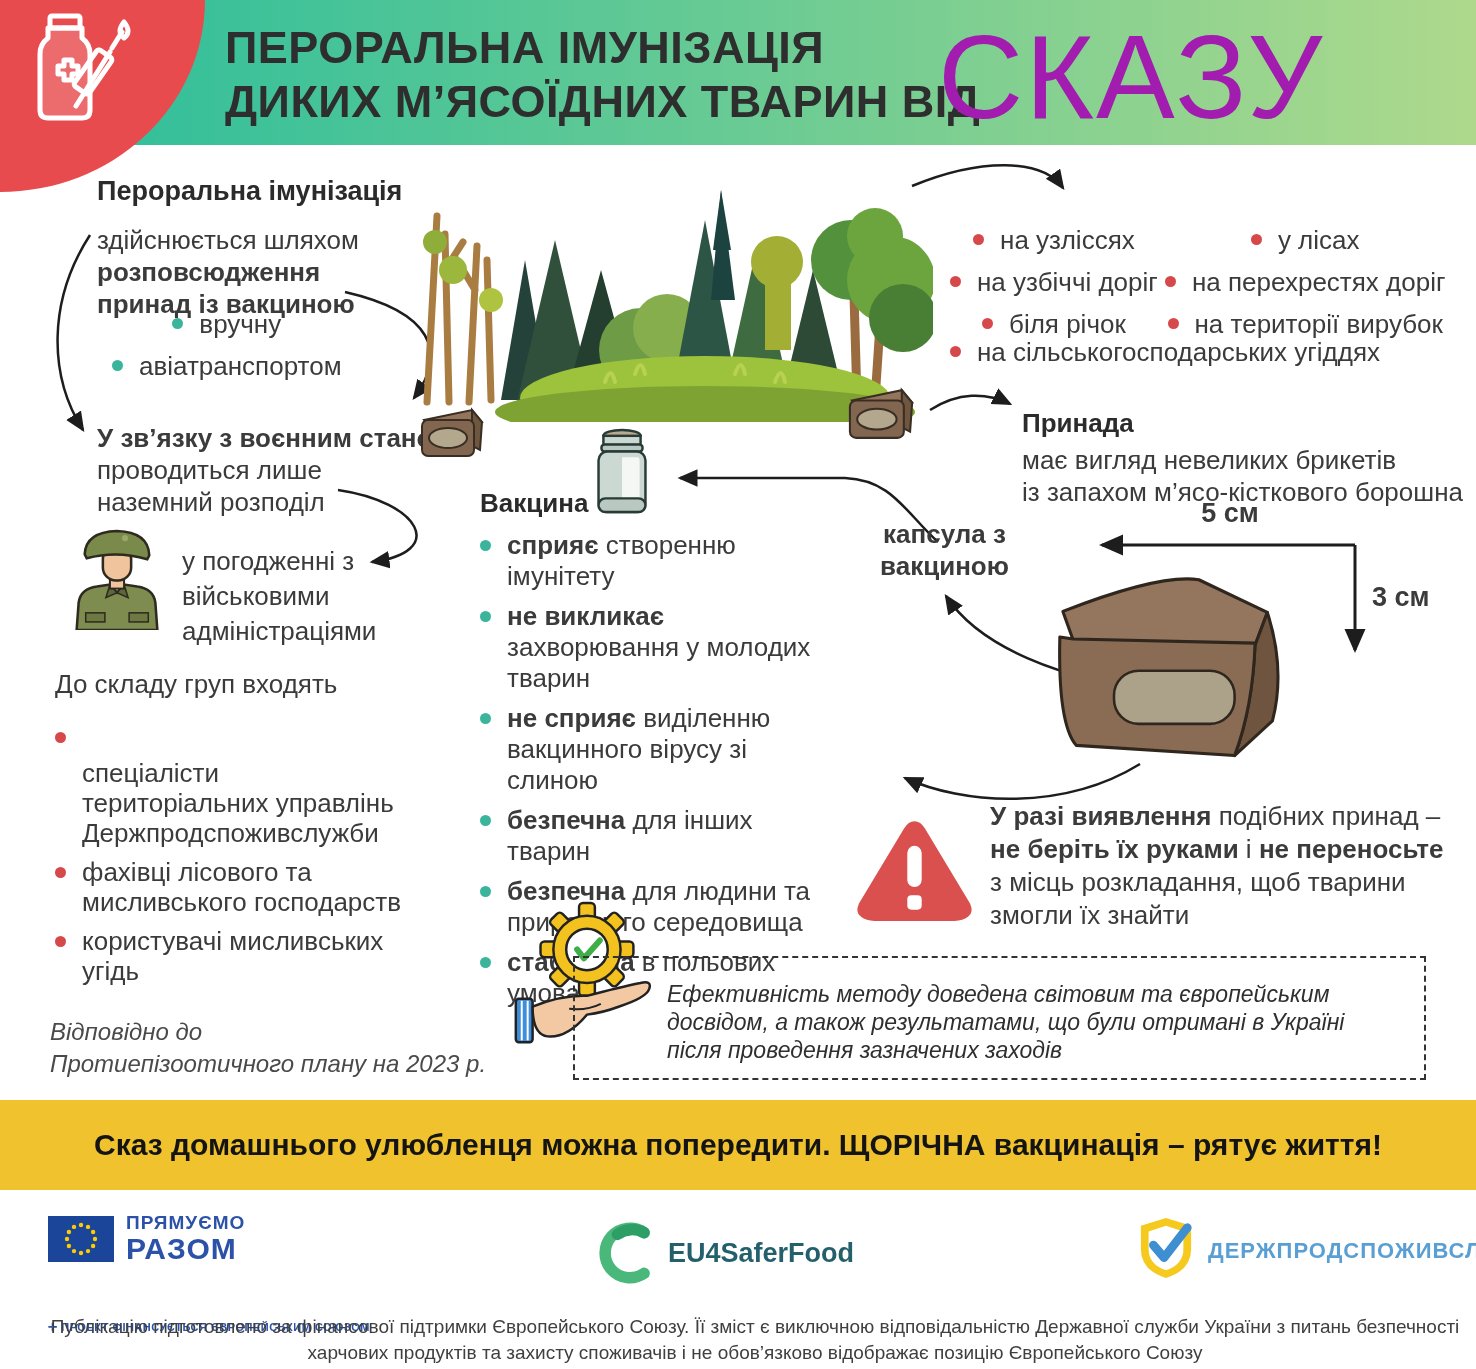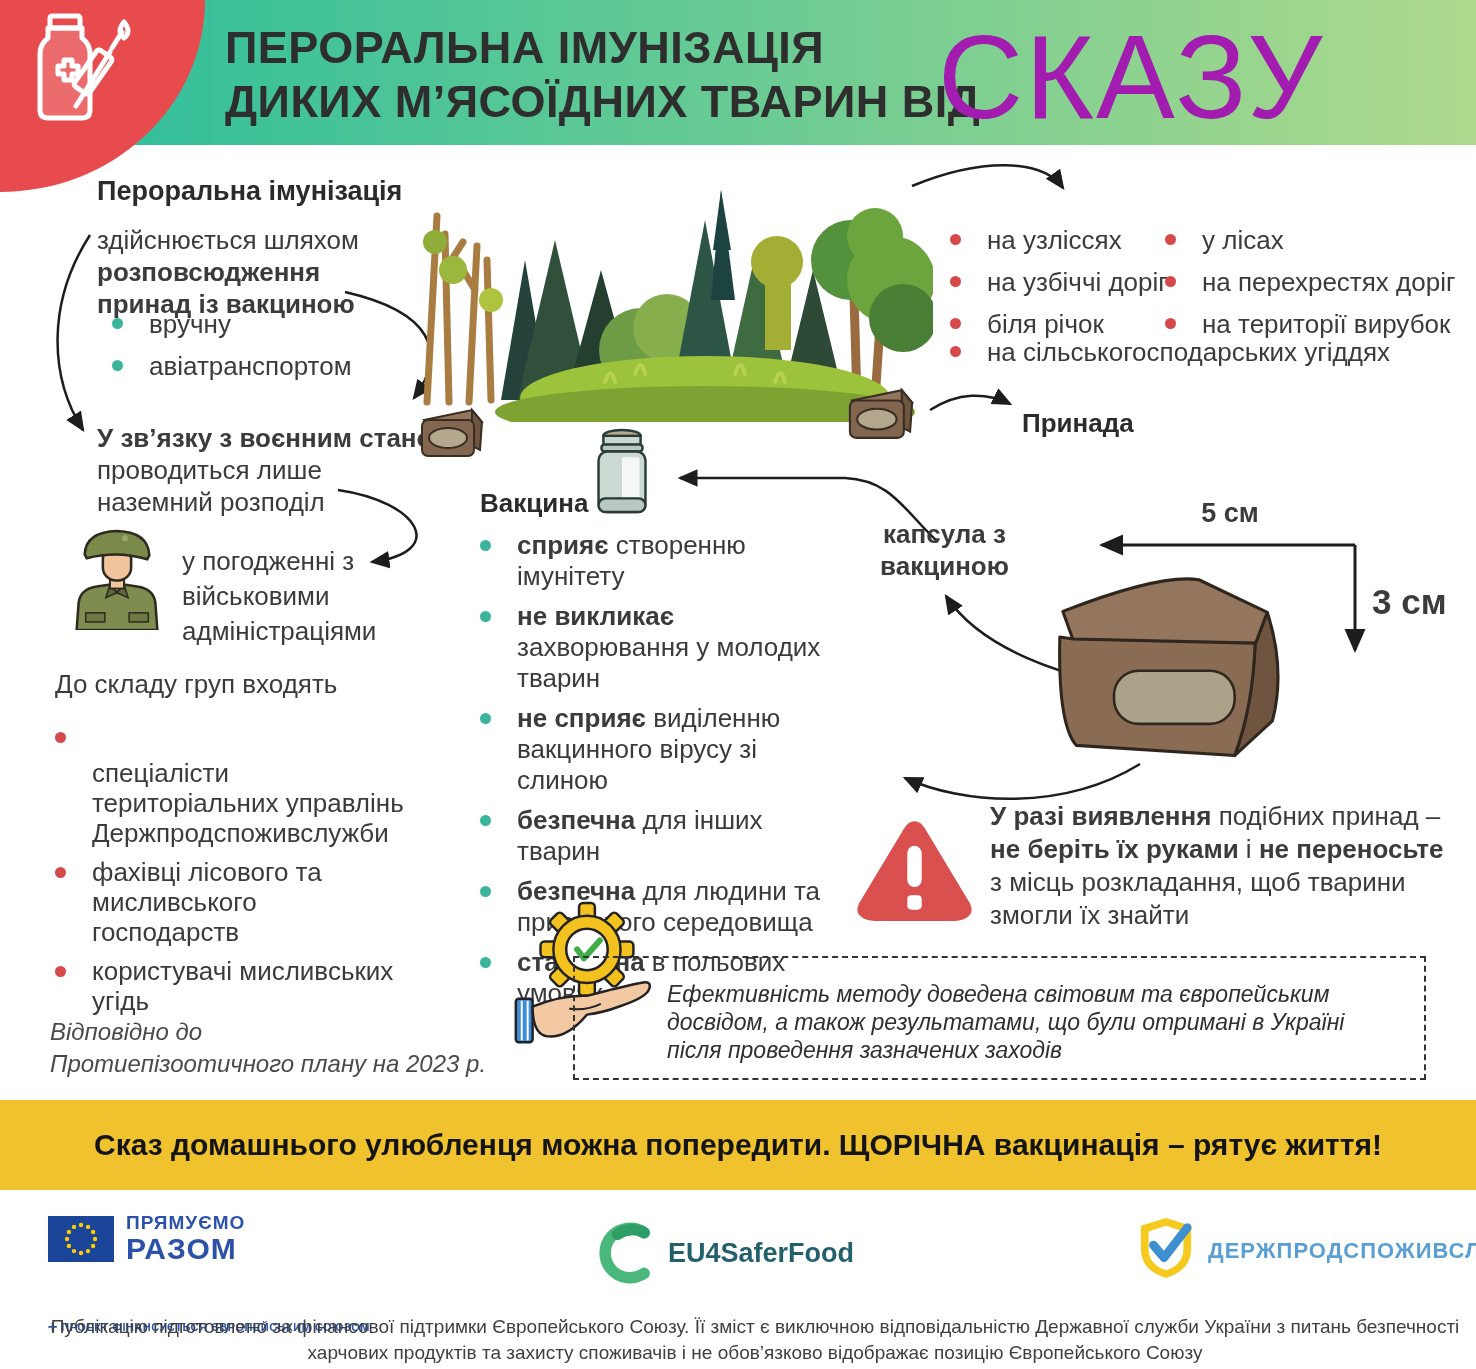--- a/index.html
+++ b/index.html
@@ -13,21 +13,21 @@
   .header { left:0; top:0; width:1476px; height:145px;
             background:linear-gradient(90deg,#29bd9c 0%, #6fcc93 55%, #aed98c 100%); }
   .red-blob { left:0; top:0; width:205px; height:192px; background:#e84b4e;
               border-radius:0 0 100% 0; }
   .title-line { color:#2e2e2e; font-weight:bold; font-size:45px; letter-spacing:0.5px; white-space:nowrap; }
   .title-big { color:#a21caf; font-weight:normal; font-size:118px; letter-spacing:2px; line-height:1; white-space:nowrap; }
 
   
   .h1 { font-size:27px; font-weight:bold; color:#2b2b2b; }
   .txt { font-size:26px; line-height:32px; color:#3b3b3b; }
-  .row { display:flex; gap:26px; }
+  .row { display:flex; gap:16px;justify-content:center; }
   .dot { width:11px; height:11px; border-radius:50%; flex:0 0 auto; margin-top:10px; }
   .dot.teal { background:#3ab59c; }
   .dot.red  { background:#d6494b; }
   .vlist { display:flex; flex-direction:column; gap:8px; }
   .note { font-size:24px; line-height:32px; font-style:italic; color:#4a4a4a; }
 
   .dashed-box { border:2px dashed #333; }
   .eff-text { font-size:23px; line-height:28px; font-style:italic; color:#2f2f2f; }
 
   .banner { left:0; top:1100px; width:1476px; height:90px; background:#f0c32e;
@@ -261,23 +261,27 @@
       <span class="dot red"></span>
       <span class="txt">на території вирубок</span>
     </div>
   </div>
   <div class="abs row" style="left:950px; top:336px;">
     <span class="dot red"></span>
     <span class="txt">на сільськогосподарських угіддях</span>
   </div>
 
   <div class="abs h1" style="left:1022px; top:408px; font-size:26px;">Принада</div>
+  <div class="abs txt" style="left:1022px; top:444px;">
+    <div>має вигляд невеликих брикетів</div>
+    <div>із запахом м’ясо-кісткового борошна</div>
+  </div>
 
   <div class="abs b" style="left:1150px; top:498px; width:160px; text-align:center; font-size:27px;">5 см</div>
-  <div class="abs b" style="left:1372px; top:582px; font-size:35px;">3 см</div>
+  <div class="abs b" style="left:1372px; top:582px; font-size:27px;">3 см</div>
 
   <div class="abs b" style="left:872px; top:518px; width:145px; text-align:center; font-size:26px; line-height:32px;">
     <div>капсула з</div>
     <div>вакциною</div>
   </div>
 
   <svg class="abs" style="left:1015px; top:545px;" width="290" height="230" viewBox="0 0 280 225">
     <path d="M45,65 Q140,28 178,34 L245,66 L233,98 L55,93 Z" fill="#94755e" stroke="#2f261e" stroke-width="3" stroke-linejoin="round"></path>
     <path d="M233,98 L245,66 Q263,122 250,172 L213,206 Q230,160 233,98 Z" fill="#6f5540" stroke="#2f261e" stroke-width="3" stroke-linejoin="round"></path>
     <path d="M42,90 Q40,175 58,196 L213,206 Q231,158 233,96 L55,92 Z" fill="#8a6c55" stroke="#2f261e" stroke-width="3" stroke-linejoin="round"></path>

